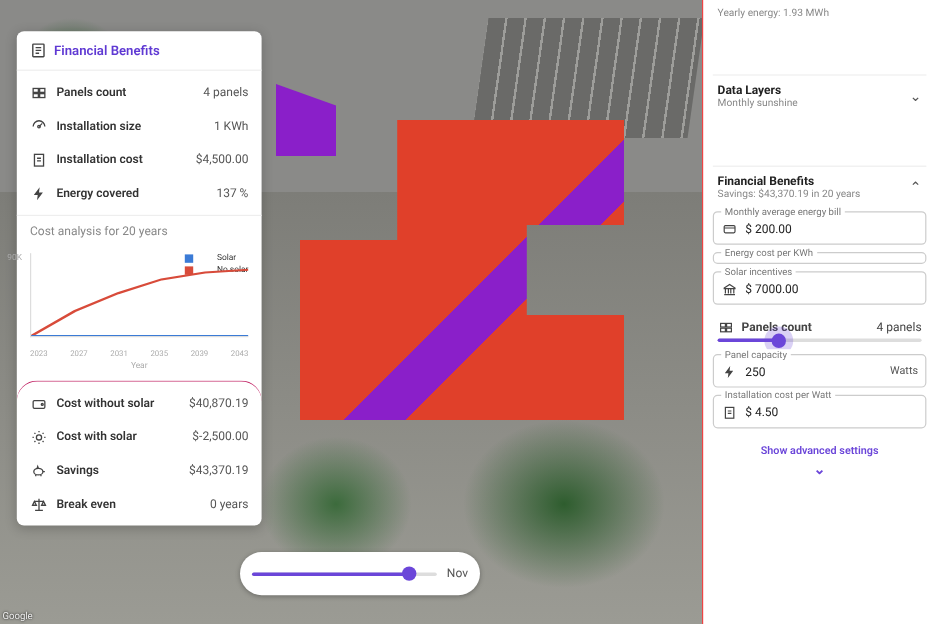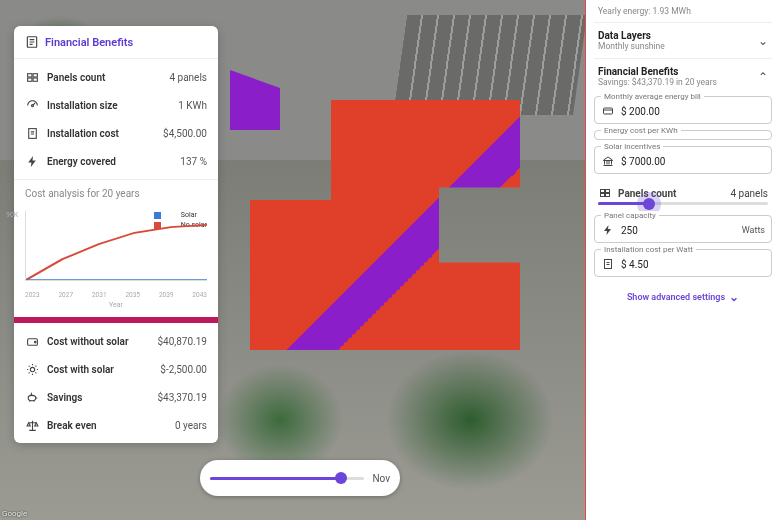--- a/index.html
+++ b/index.html
@@ -55,57 +55,57 @@
   .chart-wrap { padding: 4px 11px 8px; }
   .chart-box { position: relative; height: 70px; border-left:1px solid #ddd; border-bottom:1px solid #ddd; }
   .chart-y { position: absolute; left: -20px; top: 0; font-size: 7px; color: #aaa; }
   .chart-legend { position: absolute; right: 0; top: 0; font-size: 7px; }
   .chart-legend div { display:flex; align-items:flex-end; gap:20px; margin-bottom:2px; }
   .sw { width:7px; height:7px; }
   .chart-x { display:flex; justify-content: space-between; font-size:6.5px; color:#aaa; padding-top:10px; }
   .chart-xlabel { text-align:center; font-size:7px; color:#aaa; padding-top:2px; }
   svg.chart-svg { position:absolute; inset:0; width:100%; height:100%; }
 
-  .bottom-rows { border-top: 6px solid #be185d; padding: 4px 0; }
+  .bottom-rows { border-top: 1px solid #be185d; padding: 4px 0; border-radius: 17px; }
 
   
   .month-pill {
     position: absolute; left: 200px; bottom: 24px; width: 200px; height: 36px;
     background: #fff; border-radius: 999px; display:flex; align-items:center;
     padding: 0 10px; gap:8px; font-size: 10px; color:#555; box-shadow: 0 1px 4px rgba(0,0,0,.3);
   }
   .slider-track { flex:1; height:3px; background:#ddd; border-radius:2px; position:relative; }
   .slider-fill { position:absolute; left:0; top:0; bottom:0; background:#6b46d9; border-radius:2px; }
   .slider-thumb { position:absolute; top:50%; width:12px; height:12px; background:#6b46d9; border-radius:50%; transform:translate(-50%,-50%); }
 
   
   .right-panel {
     position: absolute; top: 0; right: 0; bottom: 0; width: 195px;
     background:#fff; border-left:1px solid #ef4444; padding: 6px 8px 0;
     font-size: 9px; color:#444; overflow:hidden;
   }
   .rp-top-sub { color:#888; font-size:8.5px; padding: 0 4px 6px; }
   .rp-section {
     border-top:1px solid #eee; padding:7px 4px;
-    display:flex; align-items:center; justify-content:space-between;
+    display:flex; align-items:center; justify-content:space-between;margin-top:40px;
   }
   .rp-section .t { font-weight:700; color:#222; font-size:10px; }
   .rp-section .s { color:#888; font-size:8.5px; display:block;text-align:center; }
   .rp-section .chev { color:#555; }
   .rp-field {
     border:1px solid #ccc; border-radius:4px; margin:6px 0; padding:3px 6px 5px;
     position:relative;
   }
   .rp-field legend { font-size:8px; color:#777; padding:0 3px; position:absolute; top:-5px; left:6px; background:#fff; }
   .rp-field-row { display:flex; align-items:center; gap:6px; font-size:10px; color:#222; padding-top:4px; }
   .rp-field-row .unit { margin-left:auto; color:#555; font-size:9px; }
   .rp-panels { display:flex; align-items:center; justify-content:space-between; padding:6px 4px 2px; font-size:10px; }
   .rp-panels .lbl { font-weight:700; }
   .mini-slider { padding: 0 4px 4px; }
-  .show-adv { text-align:center; color:#6b46d9; font-weight:600; padding:8px 0; display:flex; align-items:center; justify-content:center; gap:4px; }
+  .show-adv { text-align:center; color:#6b46d9; font-weight:600; padding:8px 0; display:flex; justify-content:center; gap:4px;flex-direction:column; }
 
   
   .chev-down::before { content:"⌄"; font-size:12px; line-height:1; }
   .chev-up::before { content:"⌃"; font-size:12px; line-height:1; }
 
   .google-attr { position:absolute; left:2px; bottom:2px; font-size:8px; color:rgba(255,255,255,.9); text-shadow:0 0 2px #000; }
 </style>
 </head>
 <body>
 

